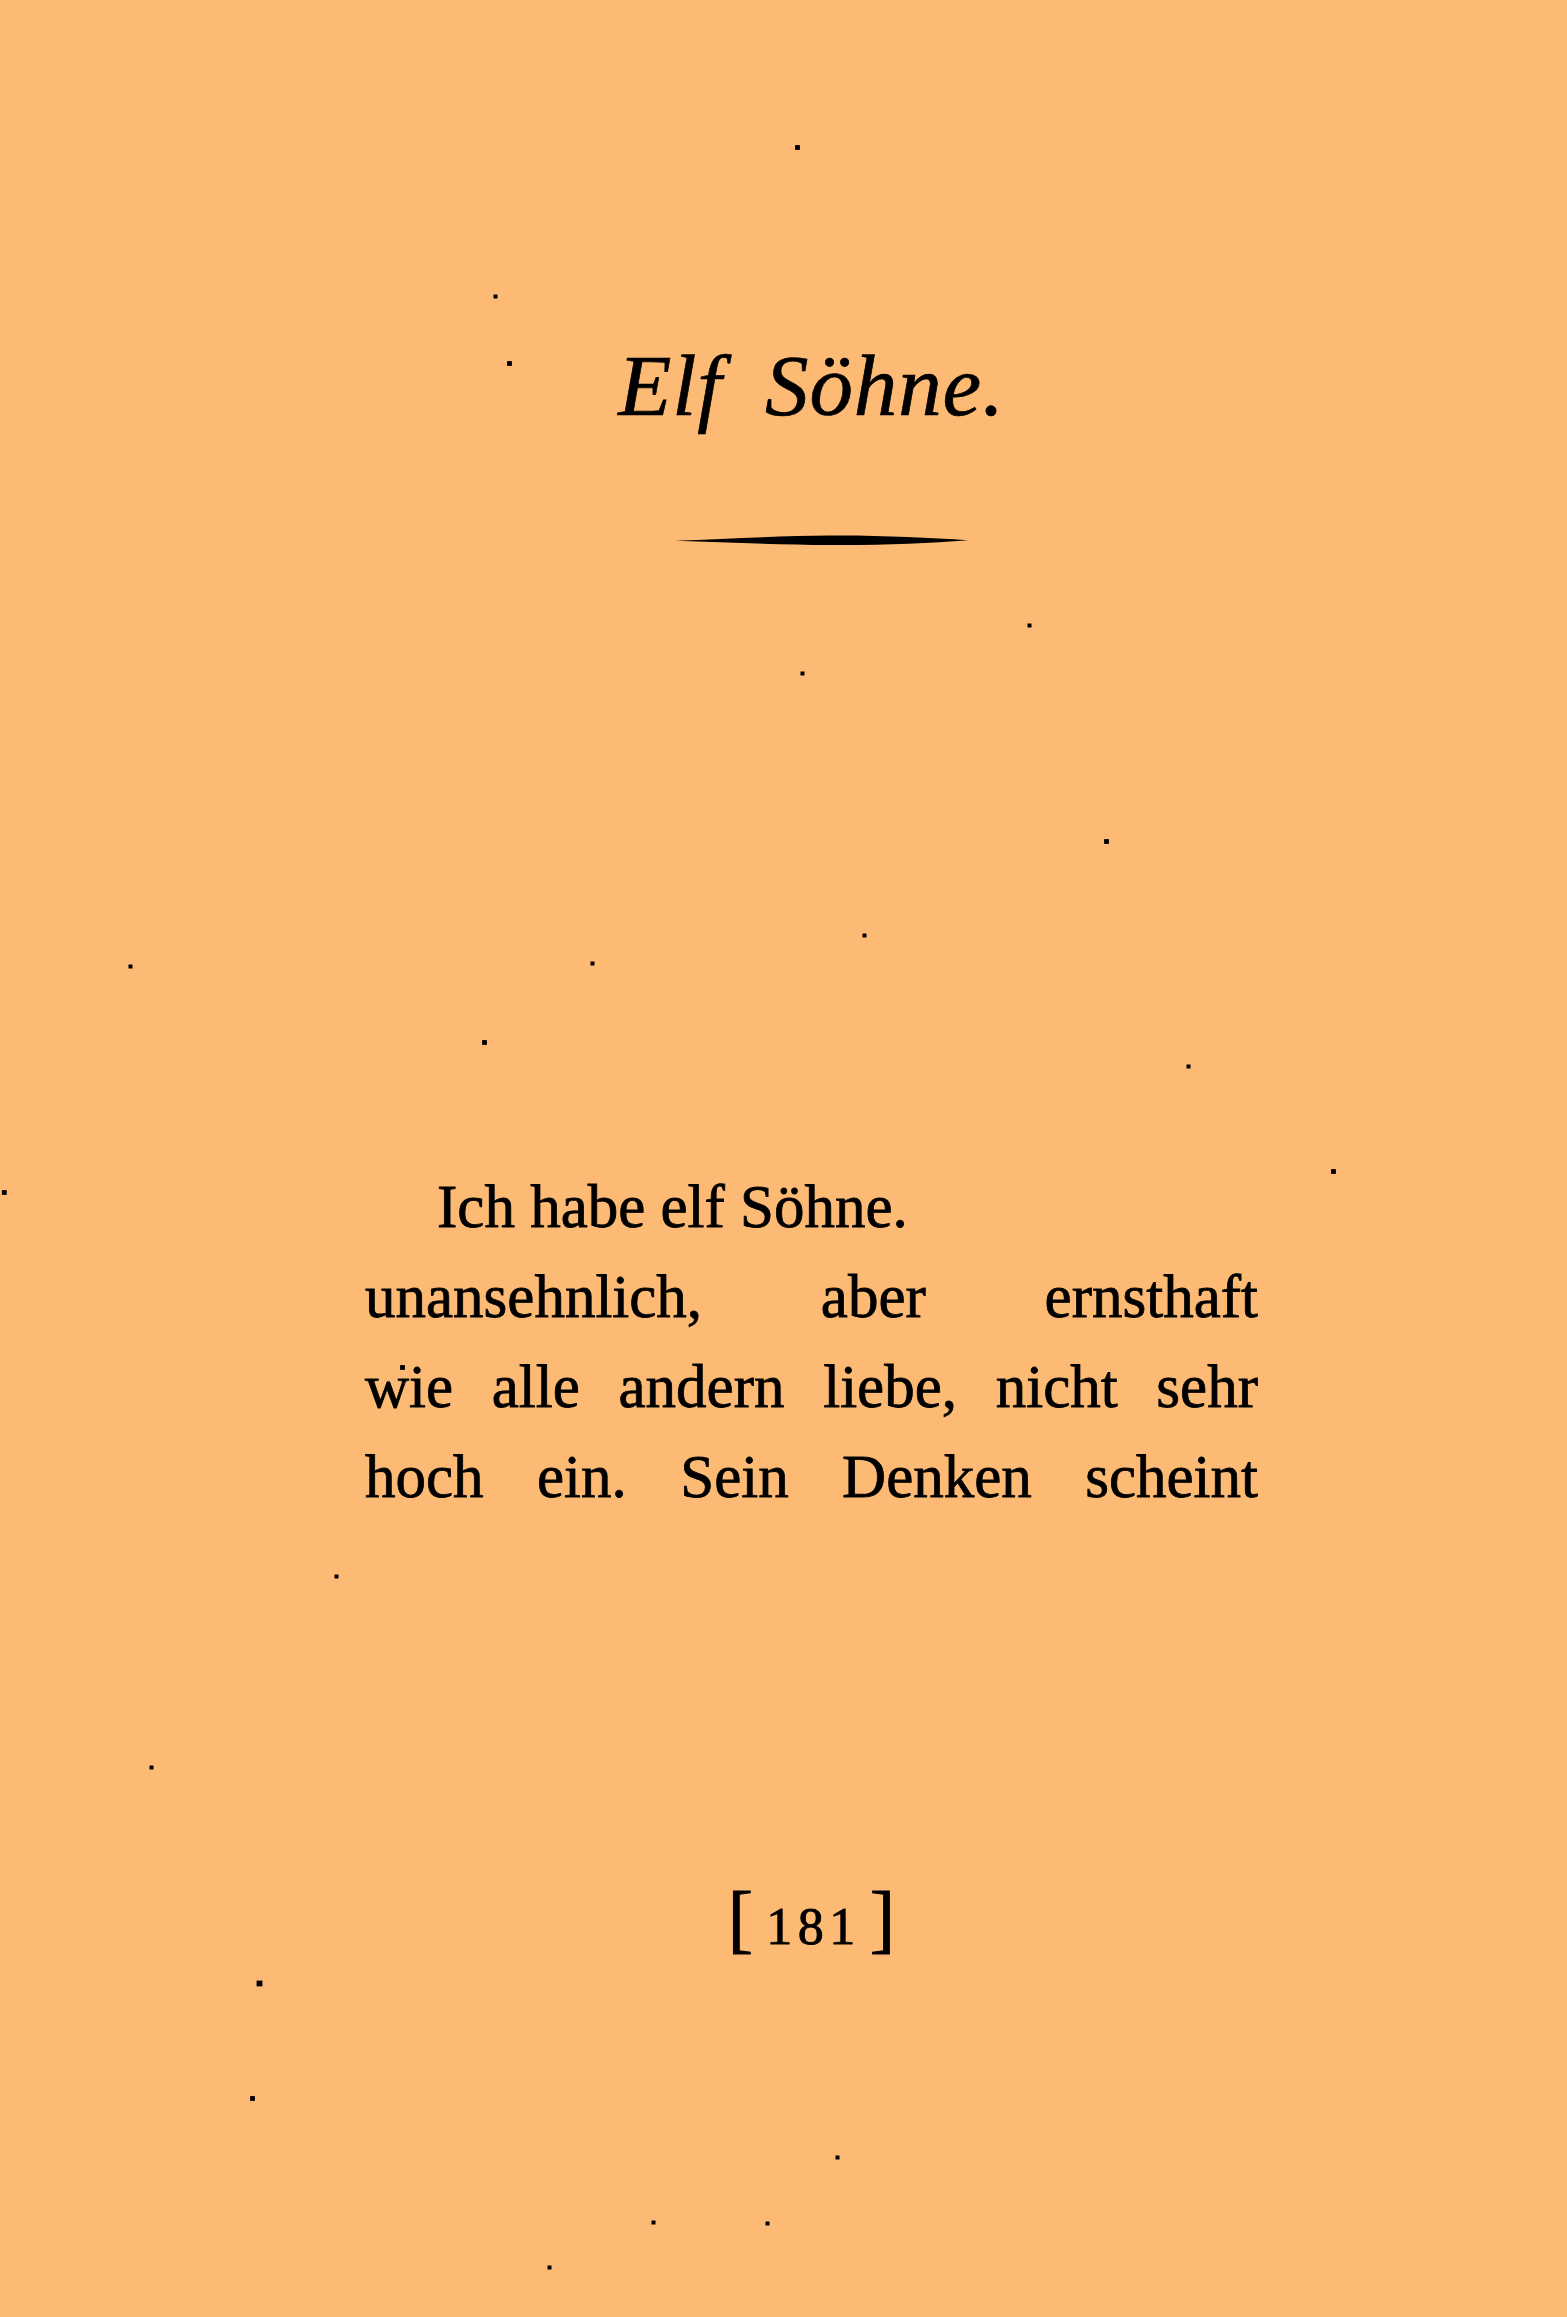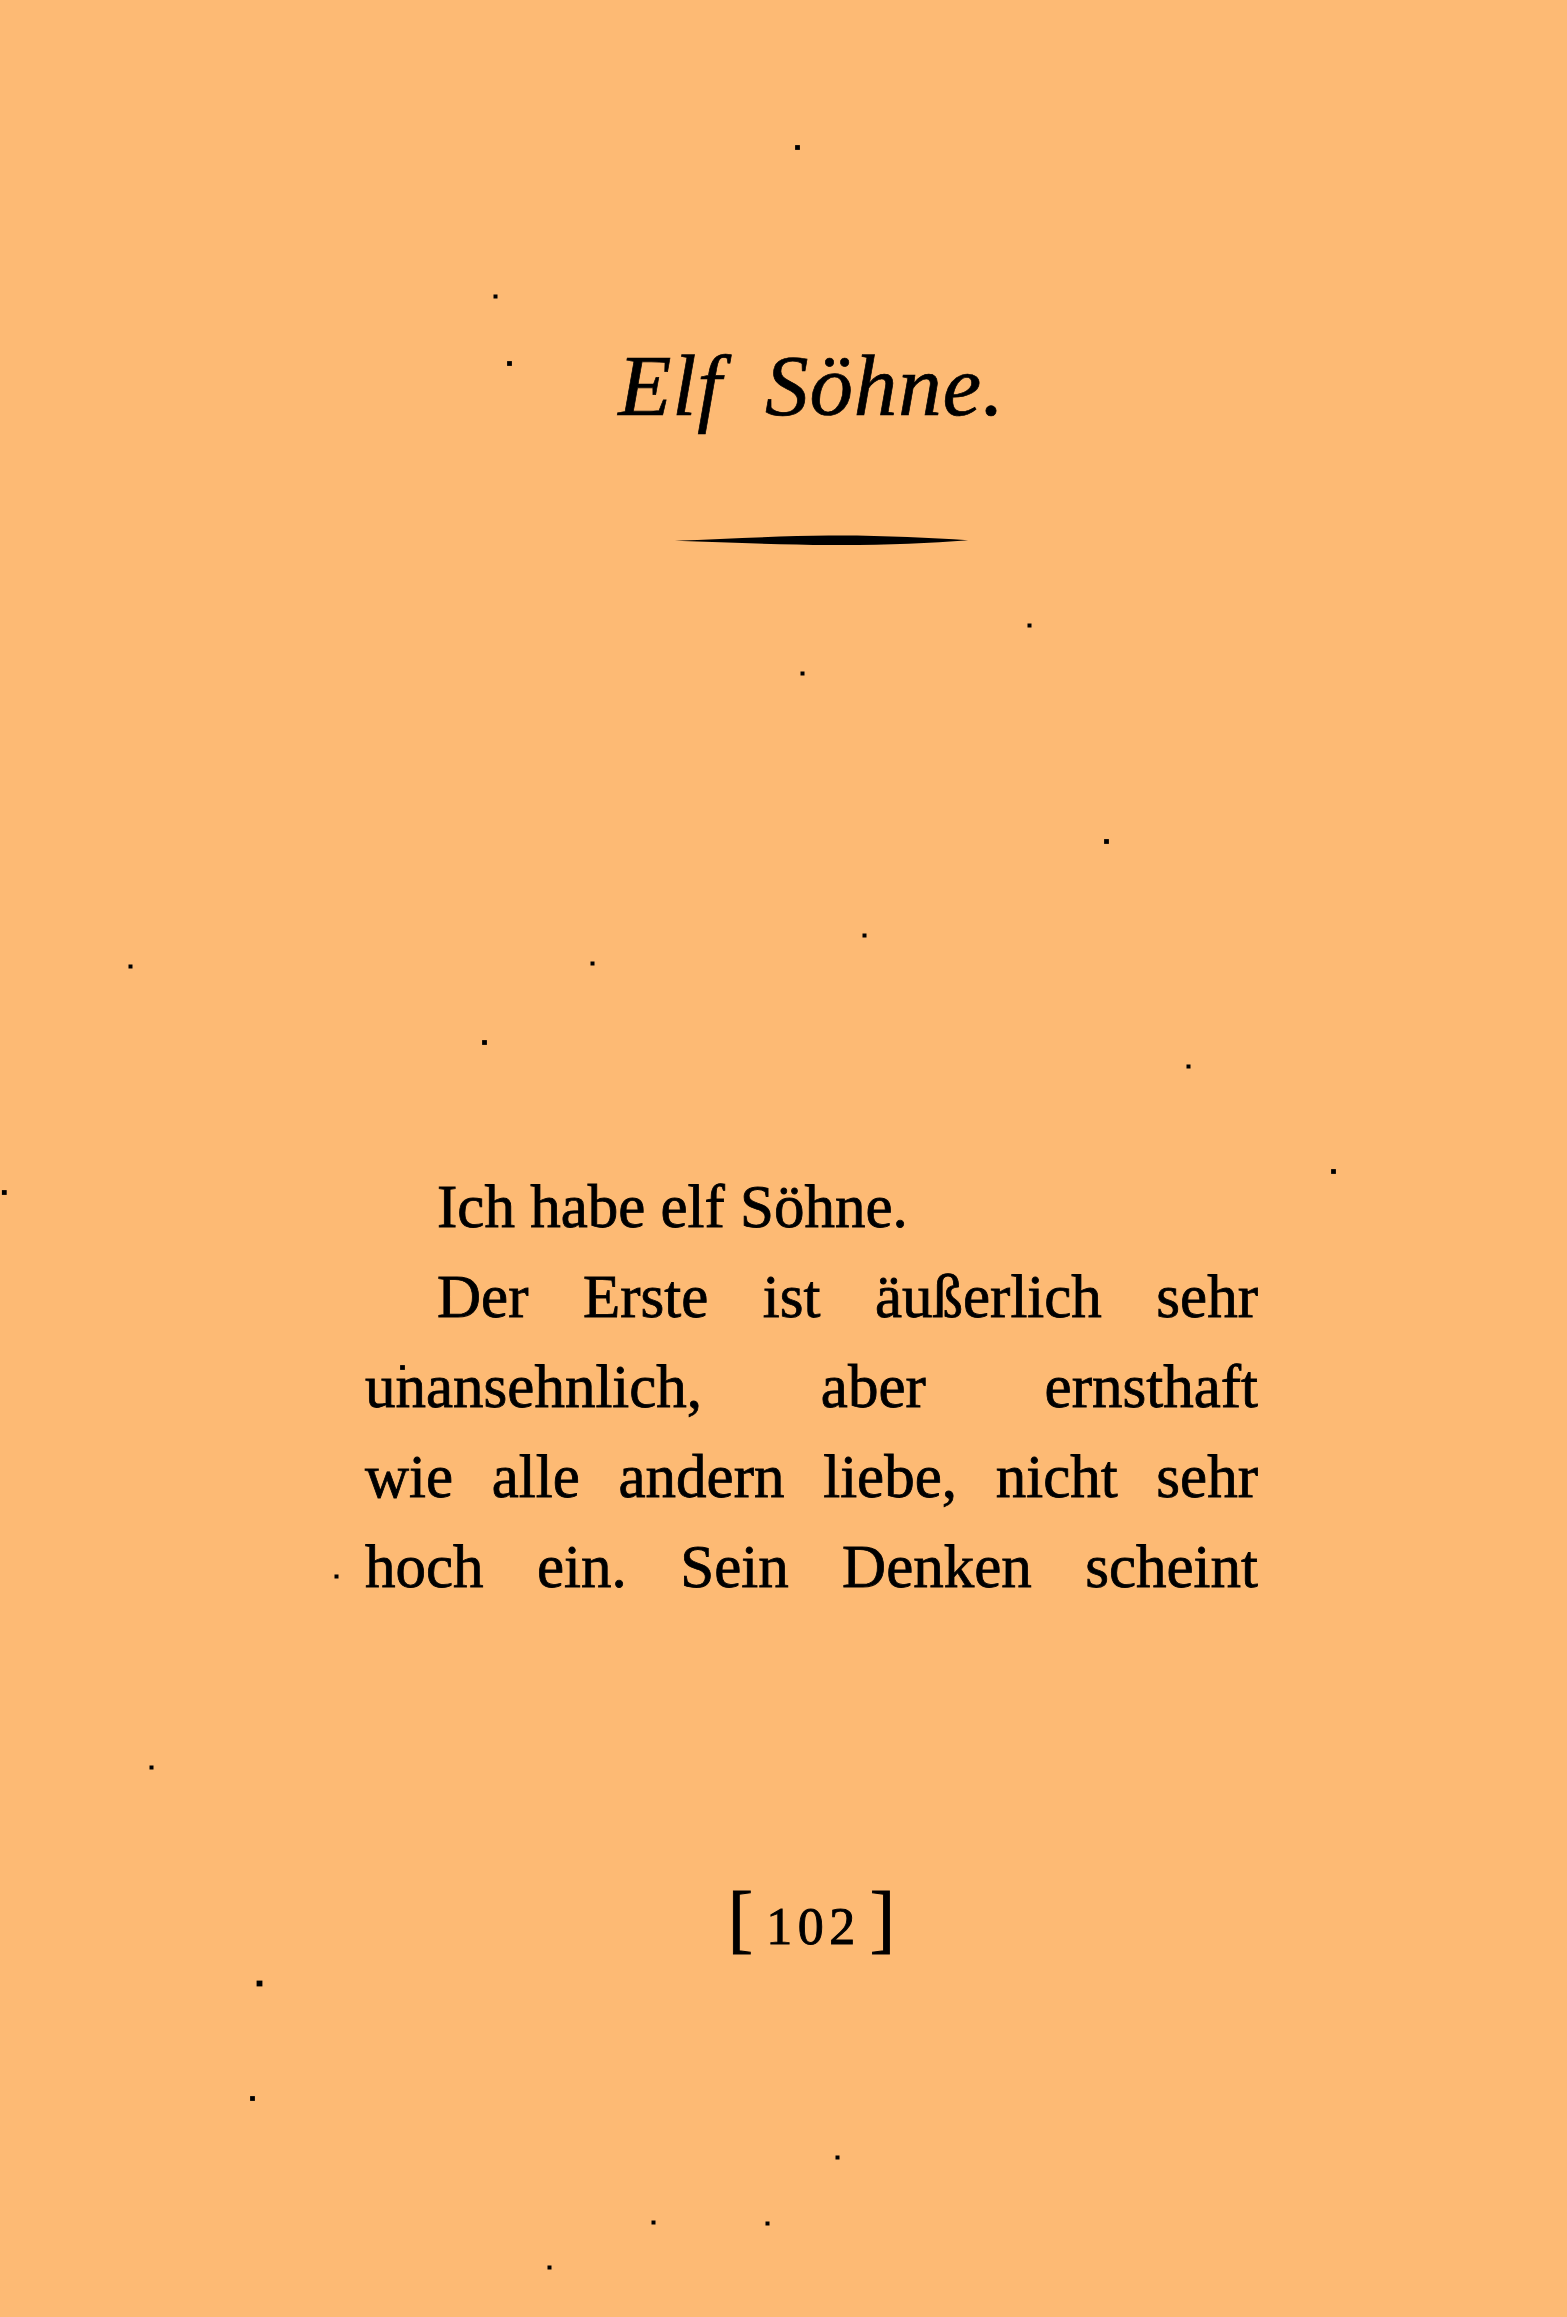--- a/index.html
+++ b/index.html
@@ -115,26 +115,25 @@
   <svg class="divider" viewBox="0 0 320 16" preserveAspectRatio="none" aria-hidden="true">
     <path d="M 1 8.5
              C 60 6.2, 120 3.2, 168 2.8
              C 225 2.4, 275 5.2, 319 7.8
              C 275 11.2, 225 13.4, 168 13.0
              C 120 12.6, 60 10.6, 1 8.5 Z" fill="#000"></path>
   </svg>
 
   <div class="body-text">
       <div class="line indent no-justify">Ich habe elf Söhne.</div>
-      <div class="line indent">Der Erste ist äußerlich sehr</div>
       <div class="line">unansehnlich, aber ernsthaft</div>
       <div class="line">wie alle andern liebe, nicht sehr</div>
       <div class="line">hoch ein. Sein Denken scheint</div>
     </div>
 
   <div class="footer">
-    <span>[</span><span class="digits">102</span><span>]</span>
+    <span>[</span><span class="digits">181</span><span>]</span>
   </div>
 
   <div class="specks"></div>
 
 </div>
 
 
 </body></html>

